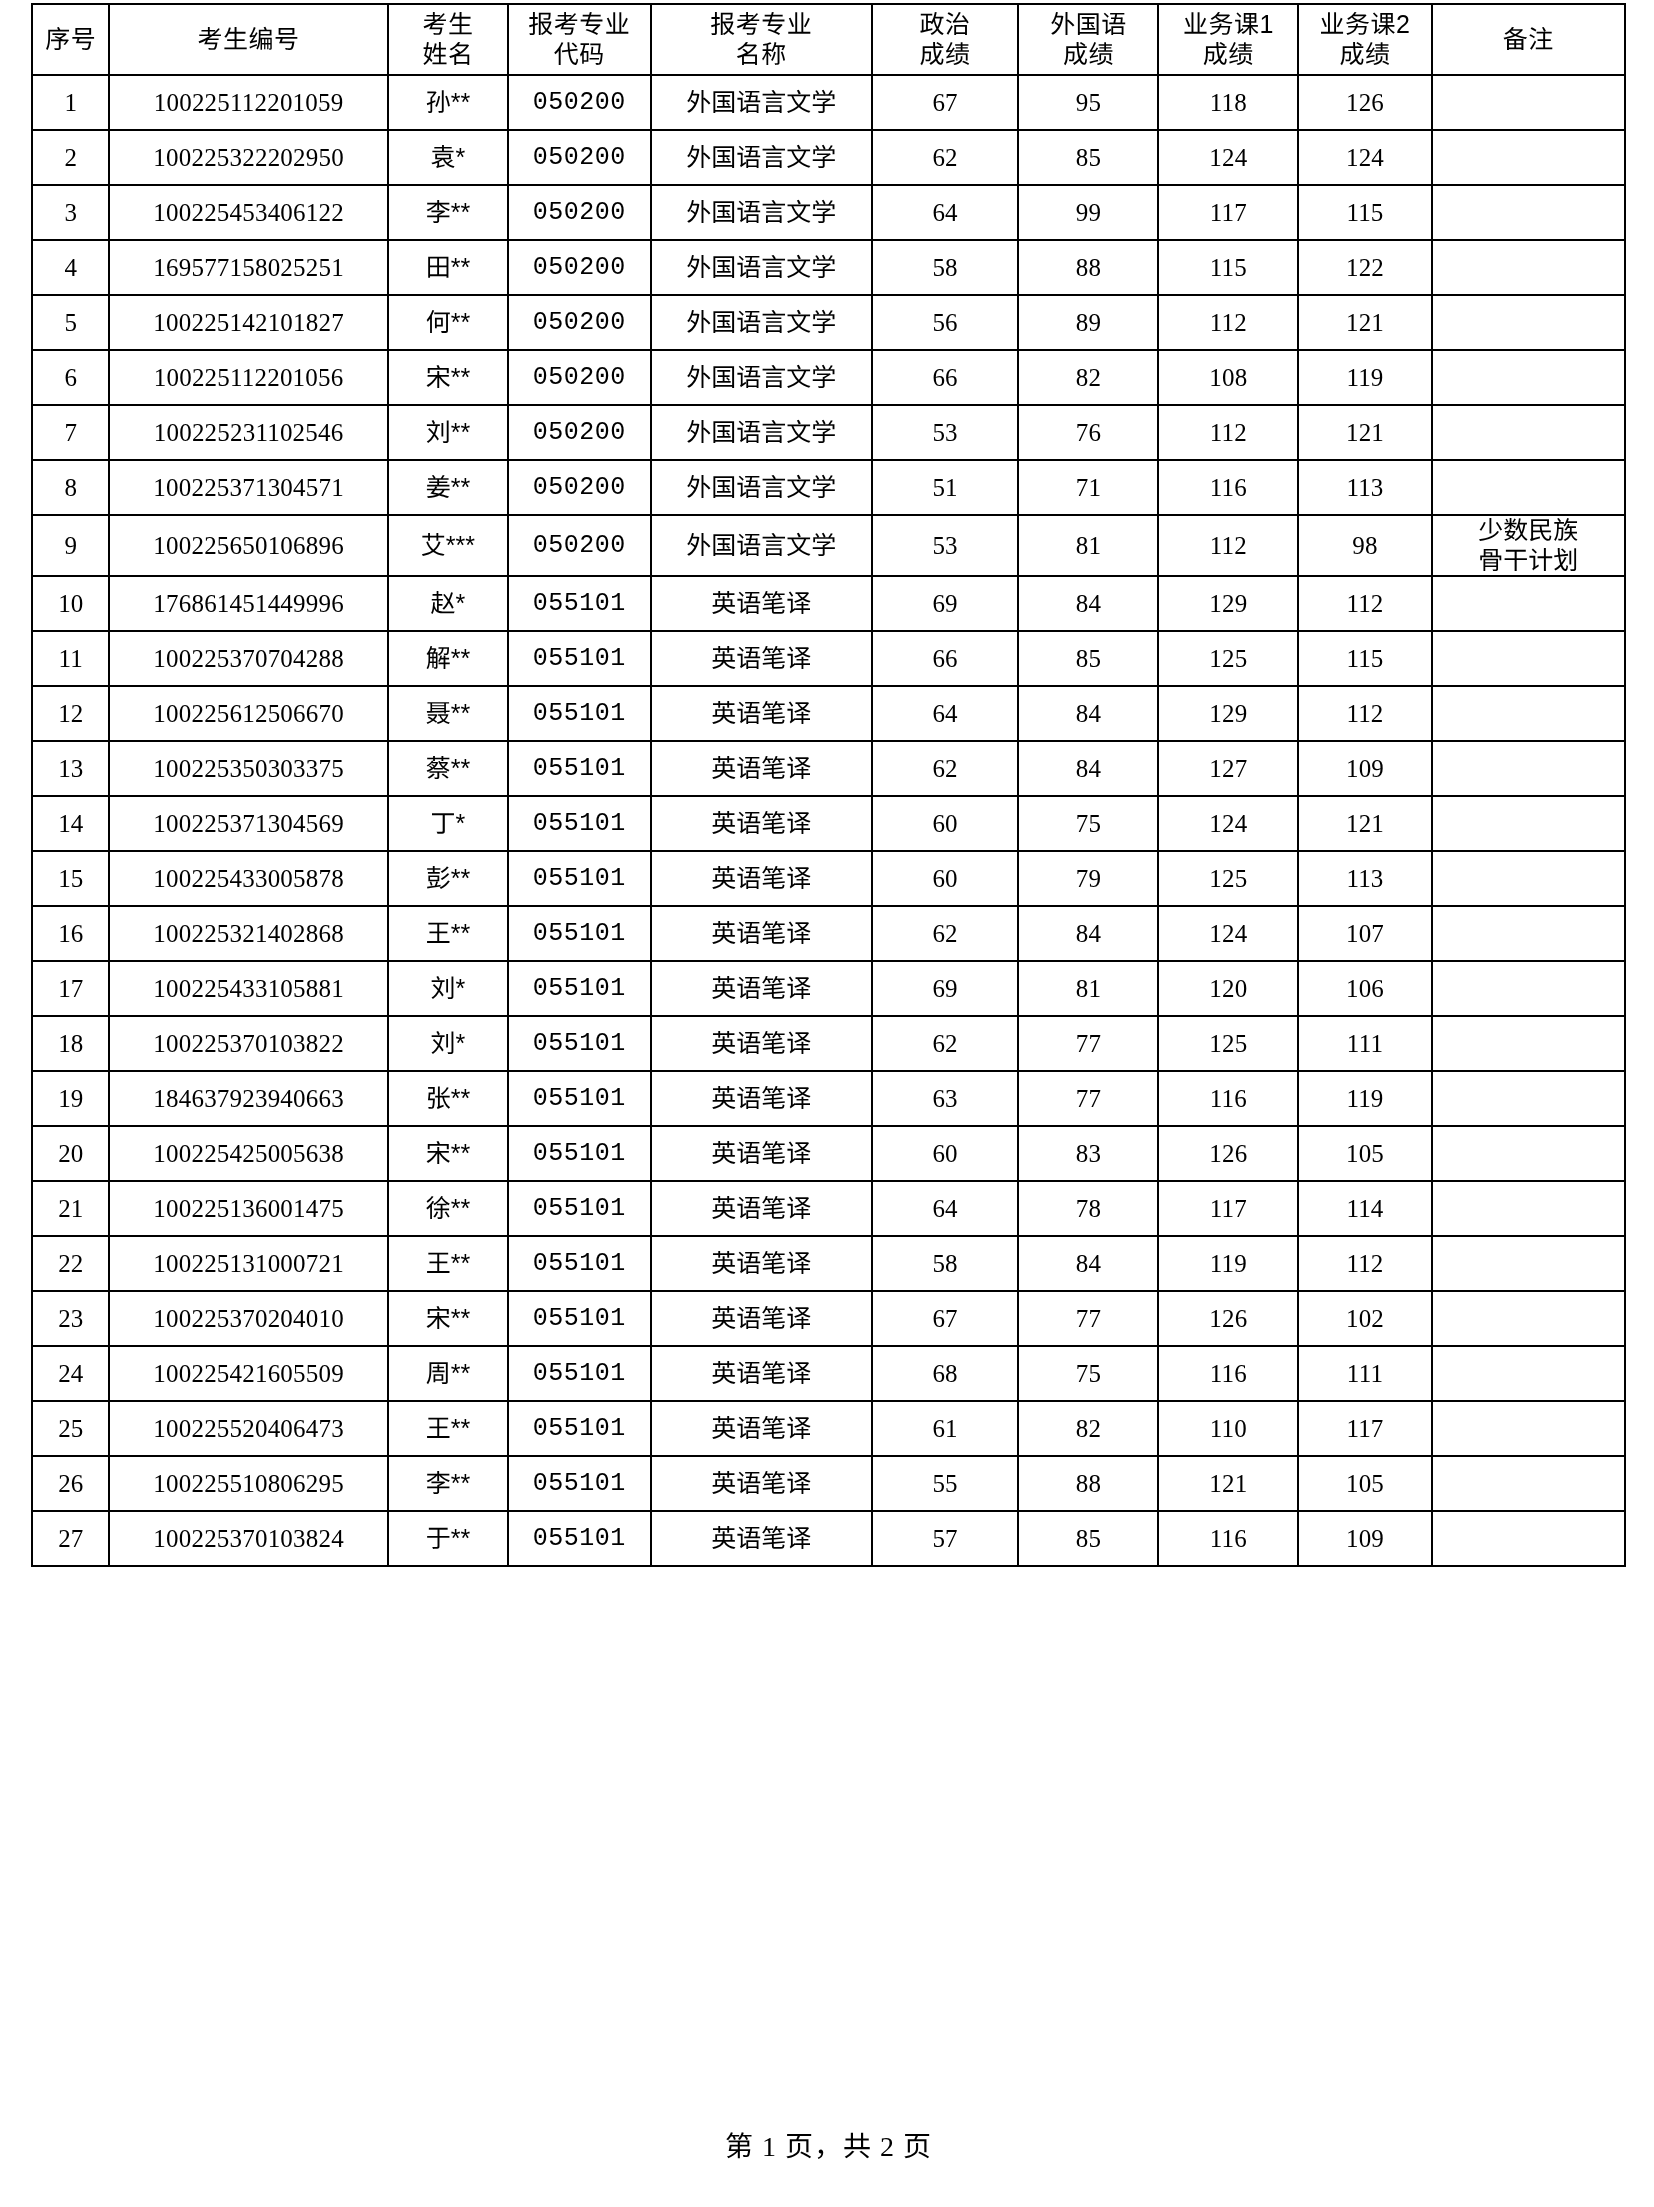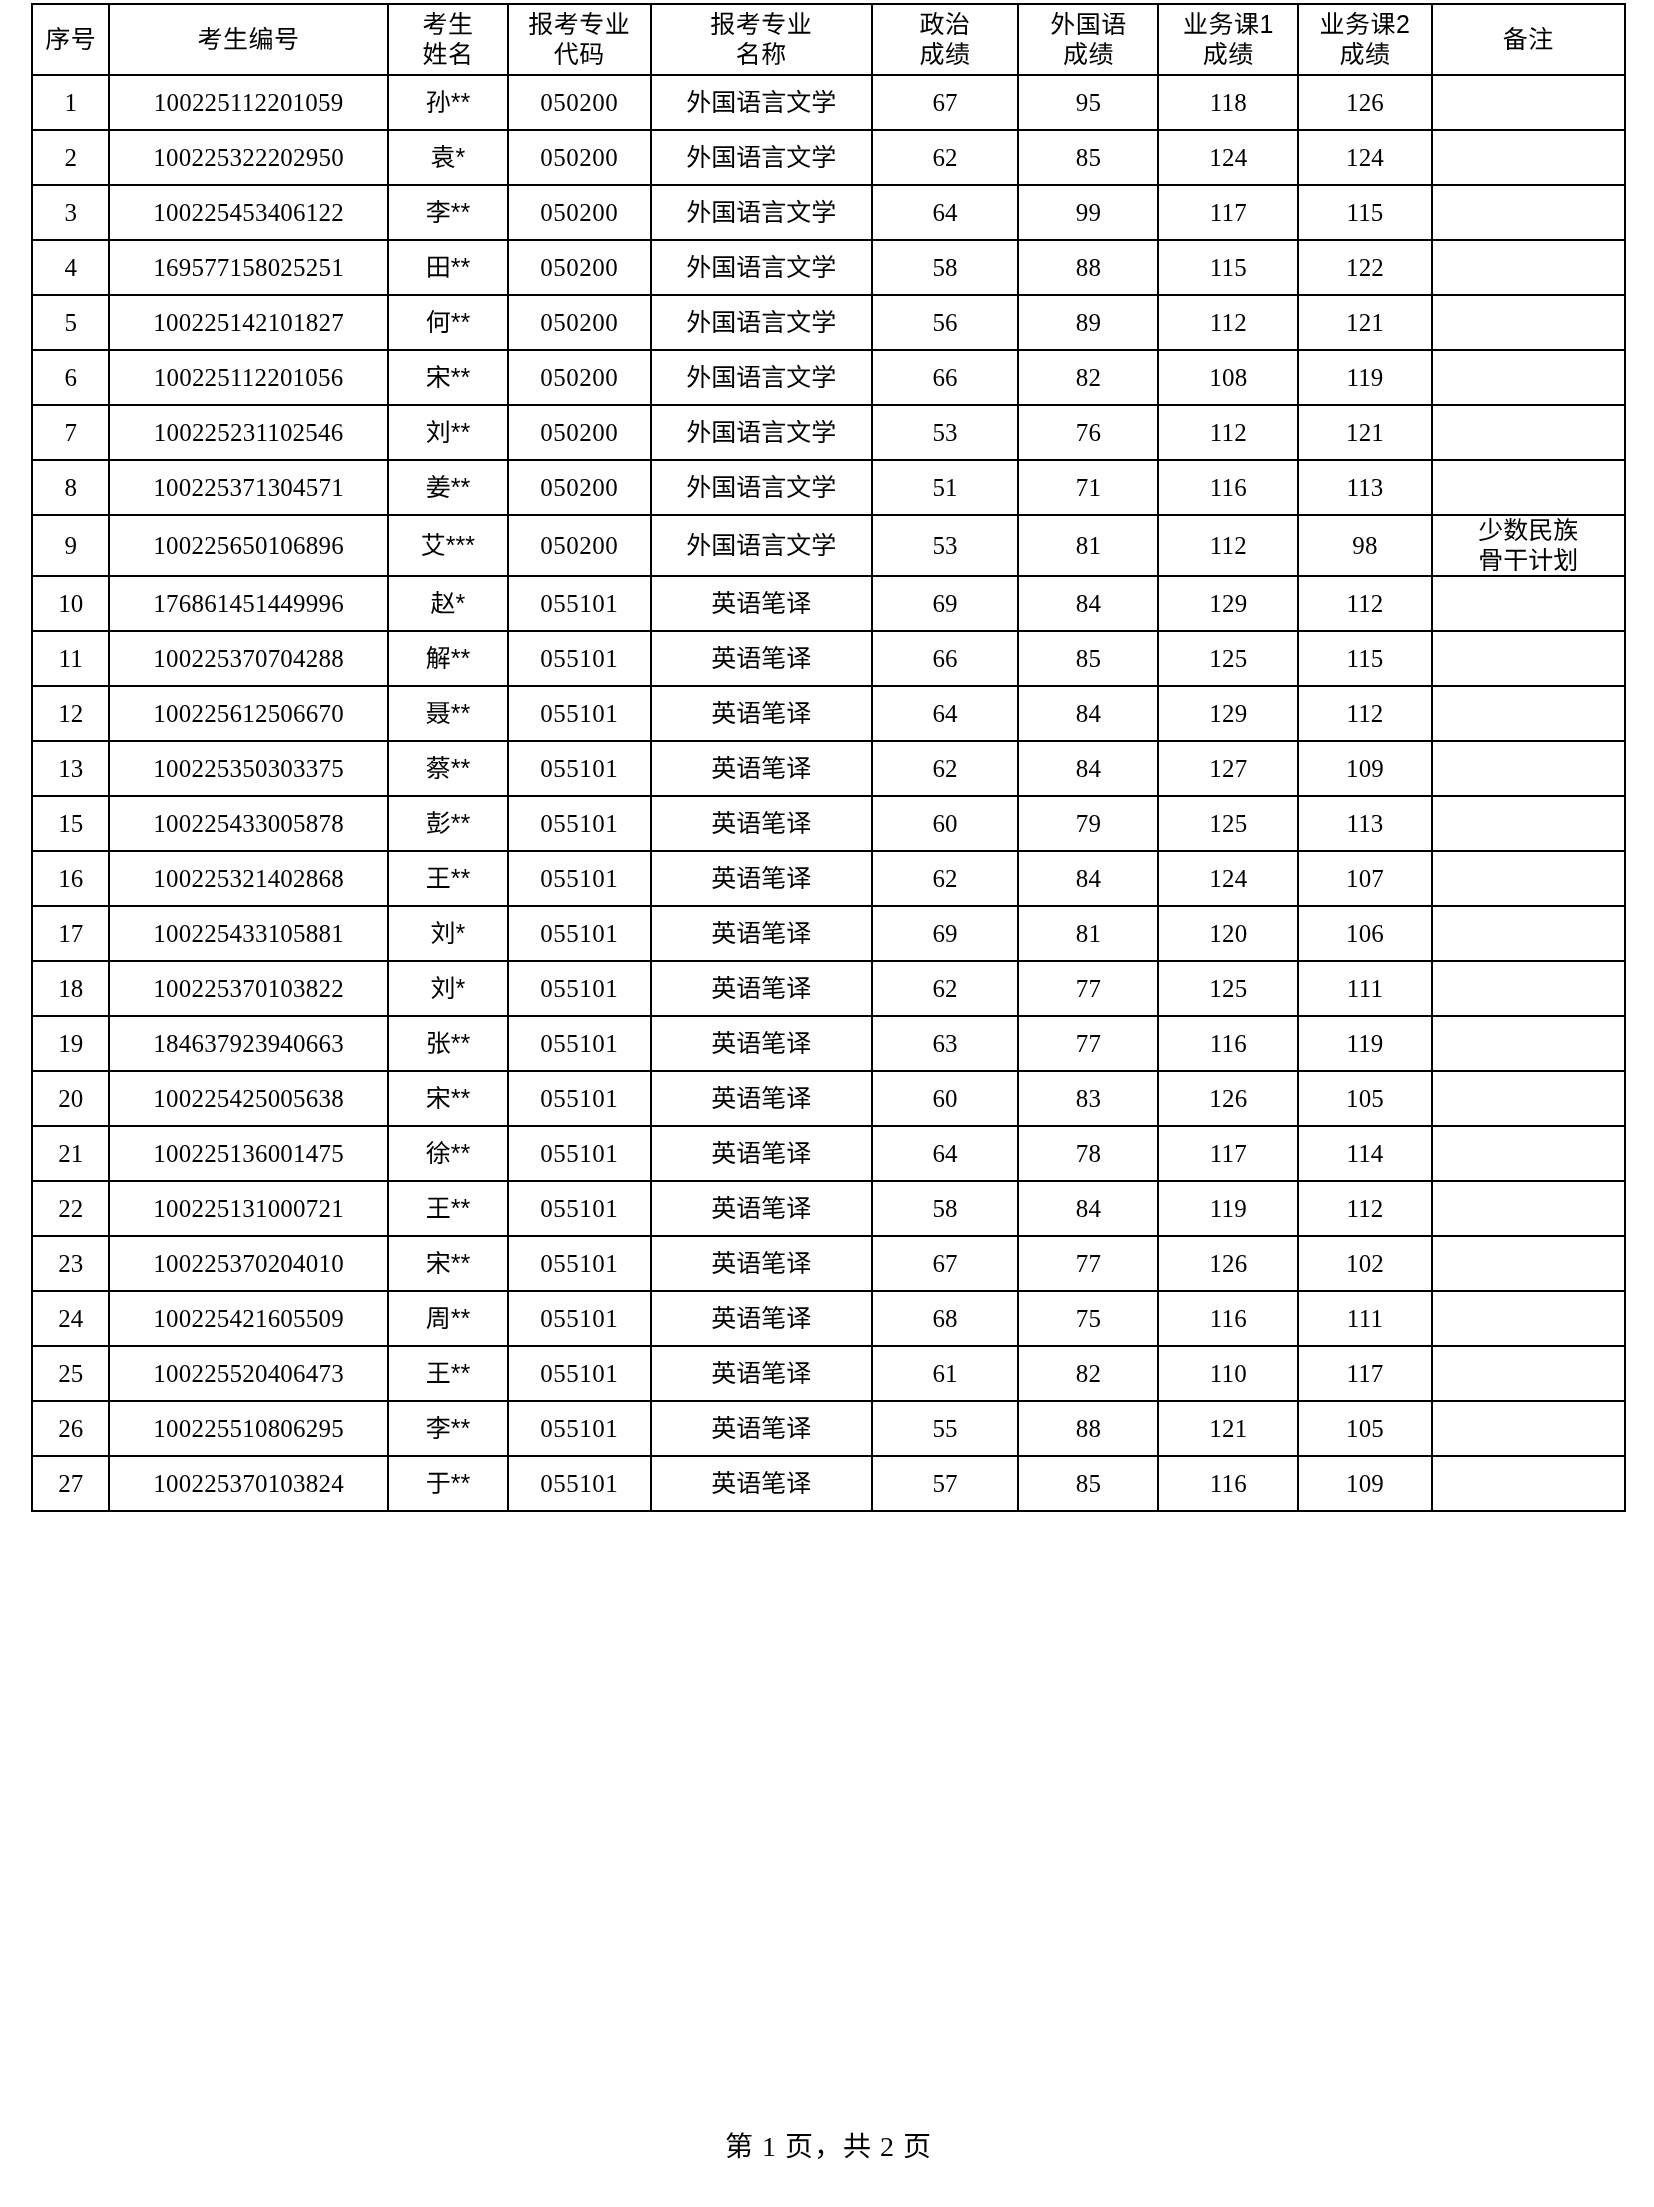--- a/index.html
+++ b/index.html
@@ -74,21 +74,21 @@
     white-space: nowrap;
   }
 
   tbody td {
     height: 53px;
   }
 
   td.num  { font-family: "Liberation Serif", "DejaVu Serif", serif; font-size: 26px; letter-spacing: 0.2px; }
   td.seq  { font-family: "Liberation Serif", "DejaVu Serif", serif; font-size: 26px; }
   td.cn   { font-family: "Liberation Sans", "DejaVu Sans", sans-serif; font-size: 25px; }
-  td.code { font-family: Liberation Serif, serif; font-size: 26px; letter-spacing: 0.5px; }
+  td.code { font-family: Liberation Mono, monospace; font-size: 26px; letter-spacing: 0.5px; }
   td.remark {
     font-family: "Liberation Sans", "DejaVu Sans", sans-serif;
     font-size: 22px;
     line-height: 1.15;
   }
   td.remark .rl { display: block; }
 
   .footer {
     position: absolute;
     left: 31px;
@@ -353,20 +353,35 @@
             <td class="num">62</td>
             <td class="num">84</td>
             <td class="num">127</td>
             <td class="num">109</td>
             <td class="remark">
               <span class="rl"></span>
               <span class="rl"></span>
             </td>
           </tr>
           <tr>
+            <td class="seq">14</td>
+            <td class="num">100225371304569</td>
+            <td class="cn">丁*</td>
+            <td class="code">055101</td>
+            <td class="cn">英语笔译</td>
+            <td class="num">60</td>
+            <td class="num">75</td>
+            <td class="num">124</td>
+            <td class="num">121</td>
+            <td class="remark">
+              <span class="rl"></span>
+              <span class="rl"></span>
+            </td>
+          </tr>
+          <tr>
             <td class="seq">15</td>
             <td class="num">100225433005878</td>
             <td class="cn">彭**</td>
             <td class="code">055101</td>
             <td class="cn">英语笔译</td>
             <td class="num">60</td>
             <td class="num">79</td>
             <td class="num">125</td>
             <td class="num">113</td>
             <td class="remark">

